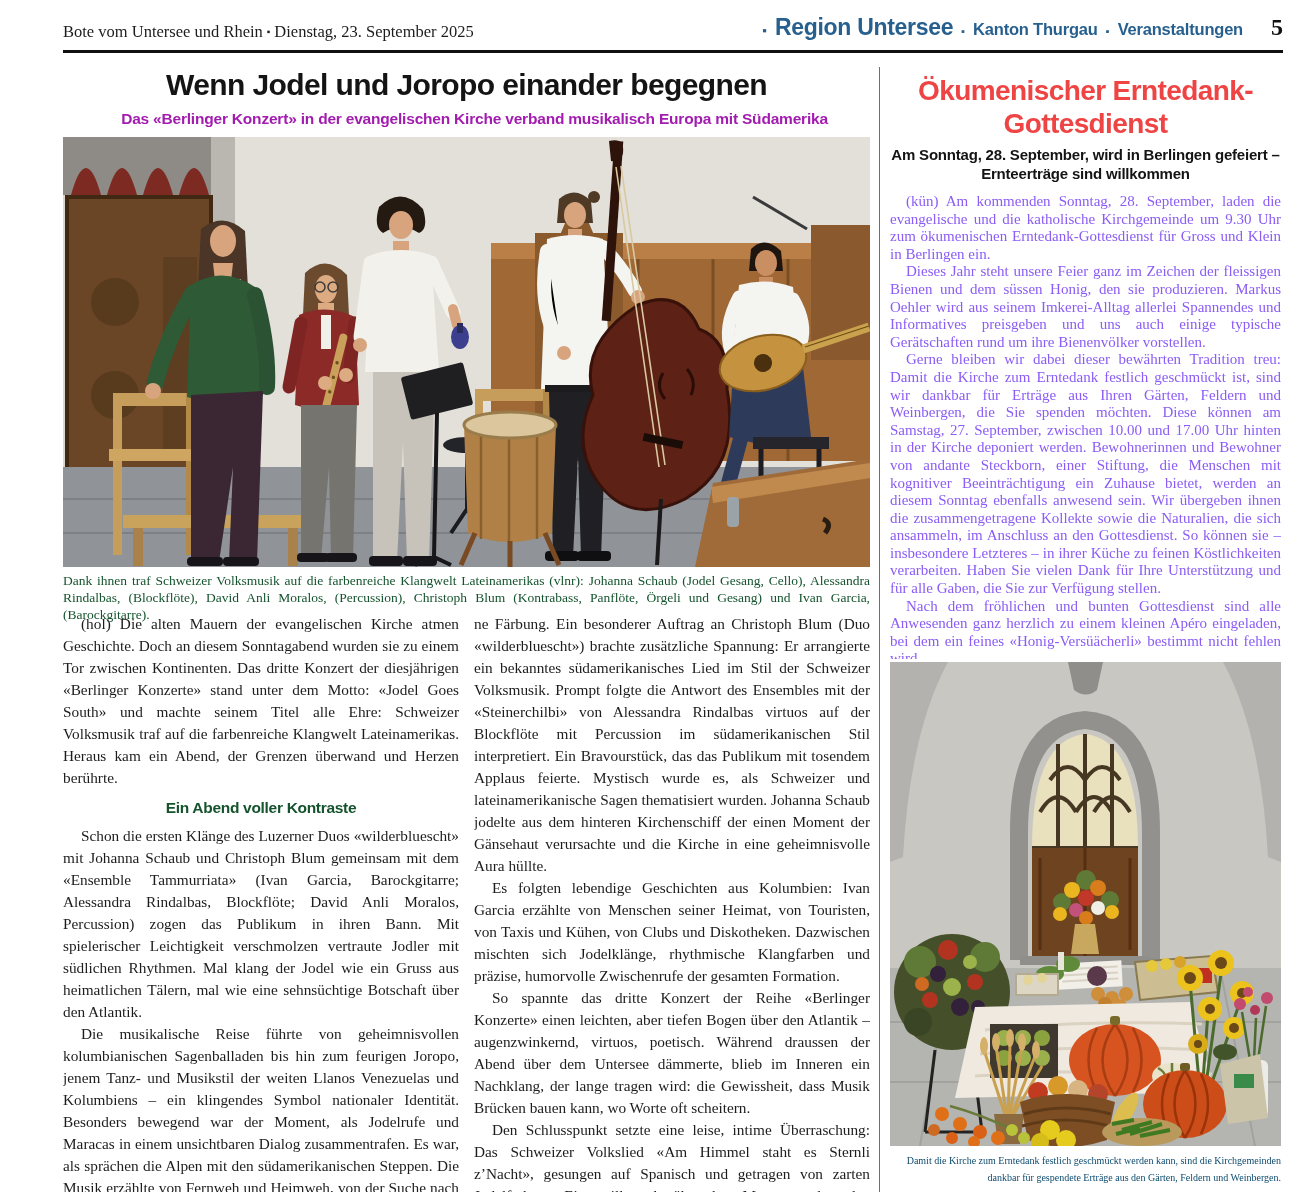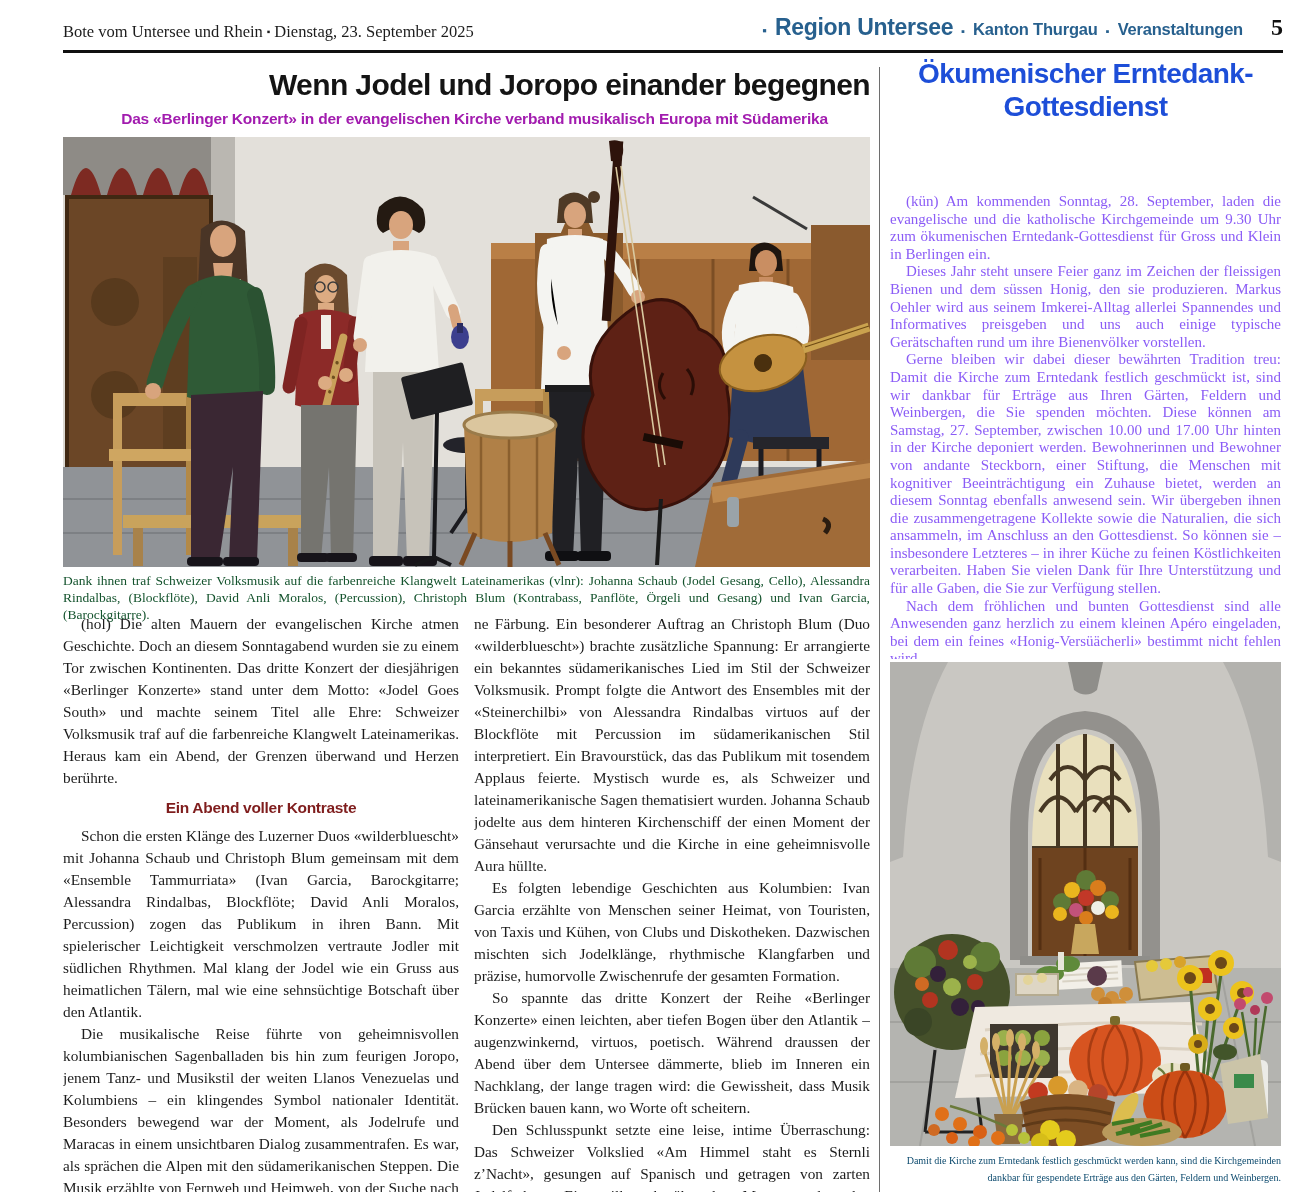--- a/index.html
+++ b/index.html
@@ -17,21 +17,21 @@
     font-family:"Liberation Sans", sans-serif; font-weight:700; color:#27608e; white-space:nowrap;
   }
   .masthead-right .bullet { font-size:11px; }
   .masthead-right .bullet.big { font-size:13px; }
   .masthead-right .sec { font-size:16.5px; letter-spacing:-0.2px; }
   .masthead-right .sec.big { font-size:23px; letter-spacing:-0.3px; }
   .masthead-right .pagenum { font-family:"Liberation Serif", serif; color:#111; font-size:24px; margin-left:20px; font-weight:600; }
   .head-rule { position:absolute; left:63px; right:18px; top:38px; height:3px; background:#101010; }
   
   .headline {
-    position:absolute; left:63px; top:56px; width:807px; text-align:right;
+    position:absolute; left:63px; top:56px; width:807px; text-align:center;
     font-family:"Liberation Sans", sans-serif; font-weight:700; font-size:30px;
     letter-spacing:-0.6px; color:#141414;
   }
   .subhead {
     position:absolute; left:71px; top:98px; width:807px; text-align:center;
     font-family:"Liberation Sans", sans-serif; font-weight:700; font-size:15.5px;
     letter-spacing:-0.2px; color:#a21caf;
   }
   .photo-main { position:absolute; left:63px; top:125px; width:807px; height:430px; }
   .caption-main {
@@ -40,29 +40,29 @@
   }
   .colA, .colB { position:absolute; top:601px; width:396px; height:591px; overflow:hidden; }
   .colA { left:63px; } .colB { left:474px; }
   .colA p, .colB p {
     font-size:15.3px; line-height:22px; text-align:justify; text-indent:18px;
     hyphens:auto; -webkit-hyphens:auto; color:#1c1c1c;
   }
   p.noindent { text-indent:0; }
   .crosshead {
     font-family:"Liberation Sans", sans-serif; font-weight:700; font-size:15.5px;
-    letter-spacing:-0.3px; text-align:center; margin:10px 0 8px; color:#7f1d1d;
+    letter-spacing:-0.3px; text-align:center; margin:10px 0 8px; color:#14532d;
   }
   
   .divider { position:absolute; left:879px; top:55px; width:1px; height:1137px; background:#6e6e6e; }
   
   .side-title {
-    position:absolute; left:890px; top:45px; width:391px; text-align:center;
+    position:absolute; left:890px; top:62px; width:391px; text-align:center;
     font-family:"Liberation Sans", sans-serif; font-weight:700; font-size:28px;
-    line-height:33px; letter-spacing:-0.6px; color:#1d4ed8;
+    line-height:33px; letter-spacing:-0.6px; color:#ef4444;
   }
   .side-subtitle {
     position:absolute; left:890px; top:133px; width:391px; text-align:center;
     font-family:"Liberation Sans", sans-serif; font-weight:700; font-size:15px;
     line-height:19px; letter-spacing:-0.2px; color:#141414;
   }
   .side-body { position:absolute; left:890px; top:181px; width:391px; height:466px; overflow:hidden; }
   .side-body p {
     font-size:15px; line-height:17.6px; text-align:justify; text-indent:16px;
     hyphens:auto; -webkit-hyphens:auto; color:#8b5cf6;
@@ -279,20 +279,21 @@
     <p class="noindent">ne Färbung. Ein besonderer Auftrag an Christoph Blum (Duo «wilderbluescht») brachte zusätzliche Spannung: Er arrangierte ein bekanntes südamerikanisches Lied im Stil der Schweizer Volksmusik. Prompt folgte die Antwort des Ensembles mit der «Steinerchilbi» von Alessandra Rindalbas virtuos auf der Blockflöte mit Percussion im südamerikanischen Stil interpretiert. Ein Bravourstück, das das Publikum mit tosendem Applaus feierte. Mystisch wurde es, als Schweizer und lateinamerikanische Sagen thematisiert wurden. Johanna Schaub jodelte aus dem hinteren Kirchenschiff der einen Moment der Gänsehaut verursachte und die Kirche in eine geheimnisvolle Aura hüllte.</p>
     <p>Es folgten lebendige Geschichten aus Kolumbien: Ivan Garcia erzählte von Menschen seiner Heimat, von Touristen, von Taxis und Kühen, von Clubs und Diskotheken. Dazwischen mischten sich Jodelklänge, rhythmische Klangfarben und präzise, humorvolle Zwischenrufe der gesamten Formation.</p>
     <p>So spannte das dritte Konzert der Reihe «Berlinger Konzerte» einen leichten, aber tiefen Bogen über den Atlantik – augenzwinkernd, virtuos, poetisch. Während draussen der Abend über dem Untersee dämmerte, blieb im Inneren ein Nachklang, der lange tragen wird: die Gewissheit, dass Musik Brücken bauen kann, wo Worte oft scheitern.</p>
     <p>Den Schlusspunkt setzte eine leise, intime Überraschung: Das Schweizer Volkslied «Am Himmel staht es Sternli z’Nacht», gesungen auf Spanisch und getragen von zarten Jodelfarben. Ein stiller, berührender Moment, der den Kirchenraum in eine mollige Wärme tauchte.</p>
     <p>Mit «Jodel Goes South» hat die Konzertreihe einmal mehr bewiesen, dass sie weit mehr ist als ein reines Musikfestival. Sie ist ein lebendiger Dialog der Kulturen – und ein Geschenk an alle, die den Zauber des Unerwarteten lieben.</p>
   </div>
 
   <div class="divider"></div>
 
   <h1 class="side-title">Ökumenischer Erntedank-Gottesdienst</h1>
+  <h2 class="side-subtitle">Am Sonntag, 28. September, wird in Berlingen gefeiert – Ernteerträge sind willkommen</h2>
 
   <div class="side-body">
     <p>(kün) Am kommenden Sonntag, 28. September, laden die evangelische und die katholische Kirchgemeinde um 9.30 Uhr zum ökumenischen Erntedank-Gottesdienst für Gross und Klein in Berlingen ein.</p>
     <p>Dieses Jahr steht unsere Feier ganz im Zeichen der fleissigen Bienen und dem süssen Honig, den sie produzieren. Markus Oehler wird aus seinem Imkerei-Alltag allerlei Spannendes und Informatives preisgeben und uns auch einige typische Gerätschaften rund um ihre Bienenvölker vorstellen.</p>
     <p>Gerne bleiben wir dabei dieser bewährten Tradition treu: Damit die Kirche zum Erntedank festlich geschmückt ist, sind wir dankbar für Erträge aus Ihren Gärten, Feldern und Weinbergen, die Sie spenden möchten. Diese können am Samstag, 27. September, zwischen 10.00 und 17.00 Uhr hinten in der Kirche deponiert werden. Bewohnerinnen und Bewohner von andante Steckborn, einer Stiftung, die Menschen mit kognitiver Beeinträchtigung ein Zuhause bietet, werden an diesem Sonntag ebenfalls anwesend sein. Wir übergeben ihnen die zusammengetragene Kollekte sowie die Naturalien, die sich ansammeln, im Anschluss an den Gottesdienst. So können sie – insbesondere Letzteres – in ihrer Küche zu feinen Köstlichkeiten verarbeiten. Haben Sie vielen Dank für Ihre Unterstützung und für alle Gaben, die Sie zur Verfügung stellen.</p>
     <p>Nach dem fröhlichen und bunten Gottesdienst sind alle Anwesenden ganz herzlich zu einem kleinen Apéro eingeladen, bei dem ein feines «Honig-Versüächerli» bestimmt nicht fehlen wird.</p>
   </div>
 
   <div class="photo-side">
     <svg viewBox="0 0 391 484" preserveAspectRatio="none">

